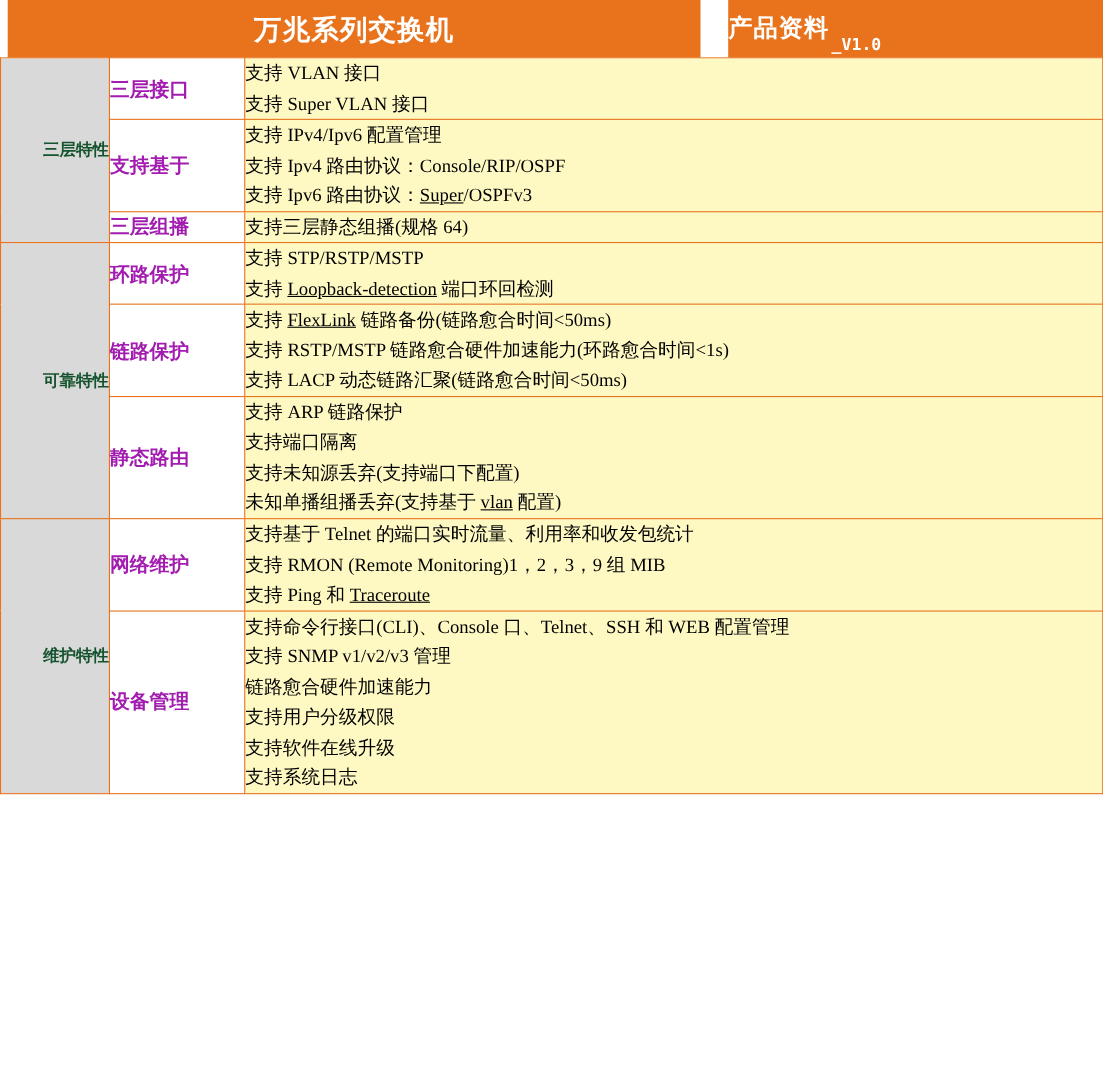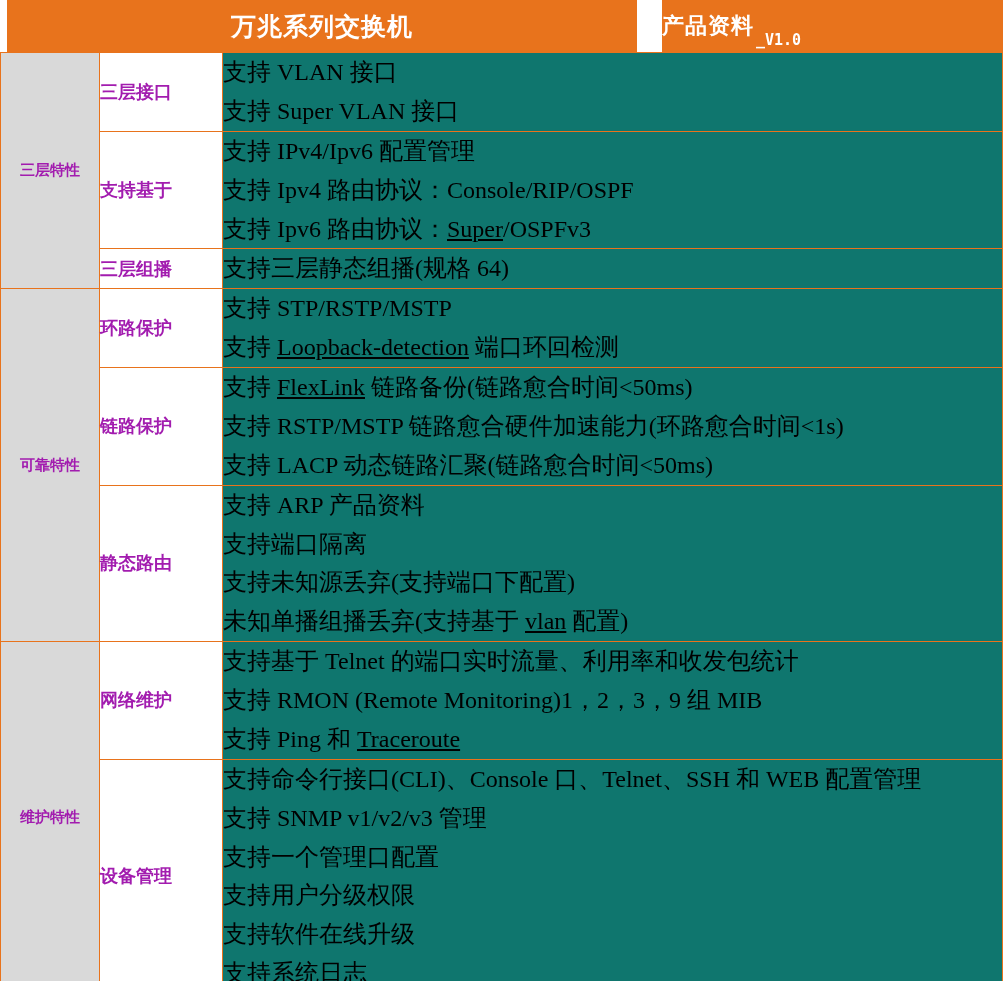--- a/index.html
+++ b/index.html
@@ -78,37 +78,37 @@
     margin: 0;
   }
   table.spec td {
     border: 1px solid #E8731C;
     vertical-align: middle;
     padding: 0;
   }
   td.cat {
     width: 98px;
     background: #D9D9D9;
-    text-align: center;
+    text-align: right;
     font-family: "DejaVu Sans", "Liberation Sans", sans-serif;
     font-weight: bold;
     font-size: 15px;
-    color: #a21caf;
+    color: #14532d;
   }
   td.sub {
     width: 122px;
     background: #ffffff;
     font-size: 18px;
     color: #a21caf;
     font-weight: bold;
   }
   td.desc {
-    background: #0f766e;
+    background: #fef9c3;
     padding: 8px 0 8px 10px;
-    font-size: 24px;
+    font-size: 17px;
     line-height: 1.62;
   }
   td.desc .line {
     white-space: nowrap;
   }
   .u {
     text-decoration: underline;
   }
 </style>
 </head>
@@ -164,42 +164,42 @@
         <td class="sub">链路保护</td>
         <td class="desc">
           <div class="line">支持 <span class="u">FlexLink</span> 链路备份(链路愈合时间&lt;50ms)</div>
           <div class="line">支持 RSTP/MSTP 链路愈合硬件加速能力(环路愈合时间&lt;1s)</div>
           <div class="line">支持 LACP 动态链路汇聚(链路愈合时间&lt;50ms)</div>
         </td>
       </tr>
       <tr>
         <td class="sub">静态路由</td>
         <td class="desc">
-          <div class="line">支持 ARP 产品资料</div>
+          <div class="line">支持 ARP 链路保护</div>
           <div class="line">支持端口隔离</div>
           <div class="line">支持未知源丢弃(支持端口下配置)</div>
           <div class="line">未知单播组播丢弃(支持基于 <span class="u">vlan</span> 配置)</div>
         </td>
       </tr>
 
       <tr>
         <td class="cat" rowspan="2">维护特性</td>
         <td class="sub">网络维护</td>
         <td class="desc">
           <div class="line">支持基于 Telnet 的端口实时流量、利用率和收发包统计</div>
           <div class="line">支持 RMON (Remote Monitoring)1，2，3，9 组 MIB</div>
           <div class="line">支持 Ping 和 <span class="u">Traceroute</span></div>
         </td>
       </tr>
       <tr>
         <td class="sub">设备管理</td>
         <td class="desc">
           <div class="line">支持命令行接口(CLI)、Console 口、Telnet、SSH 和 WEB 配置管理</div>
           <div class="line">支持 SNMP v1/v2/v3 管理</div>
-          <div class="line">支持一个管理口配置</div>
+          <div class="line">链路愈合硬件加速能力</div>
           <div class="line">支持用户分级权限</div>
           <div class="line">支持软件在线升级</div>
           <div class="line">支持系统日志</div>
         </td>
       </tr>
 
     </tbody>
   </table>
 
 </div>

